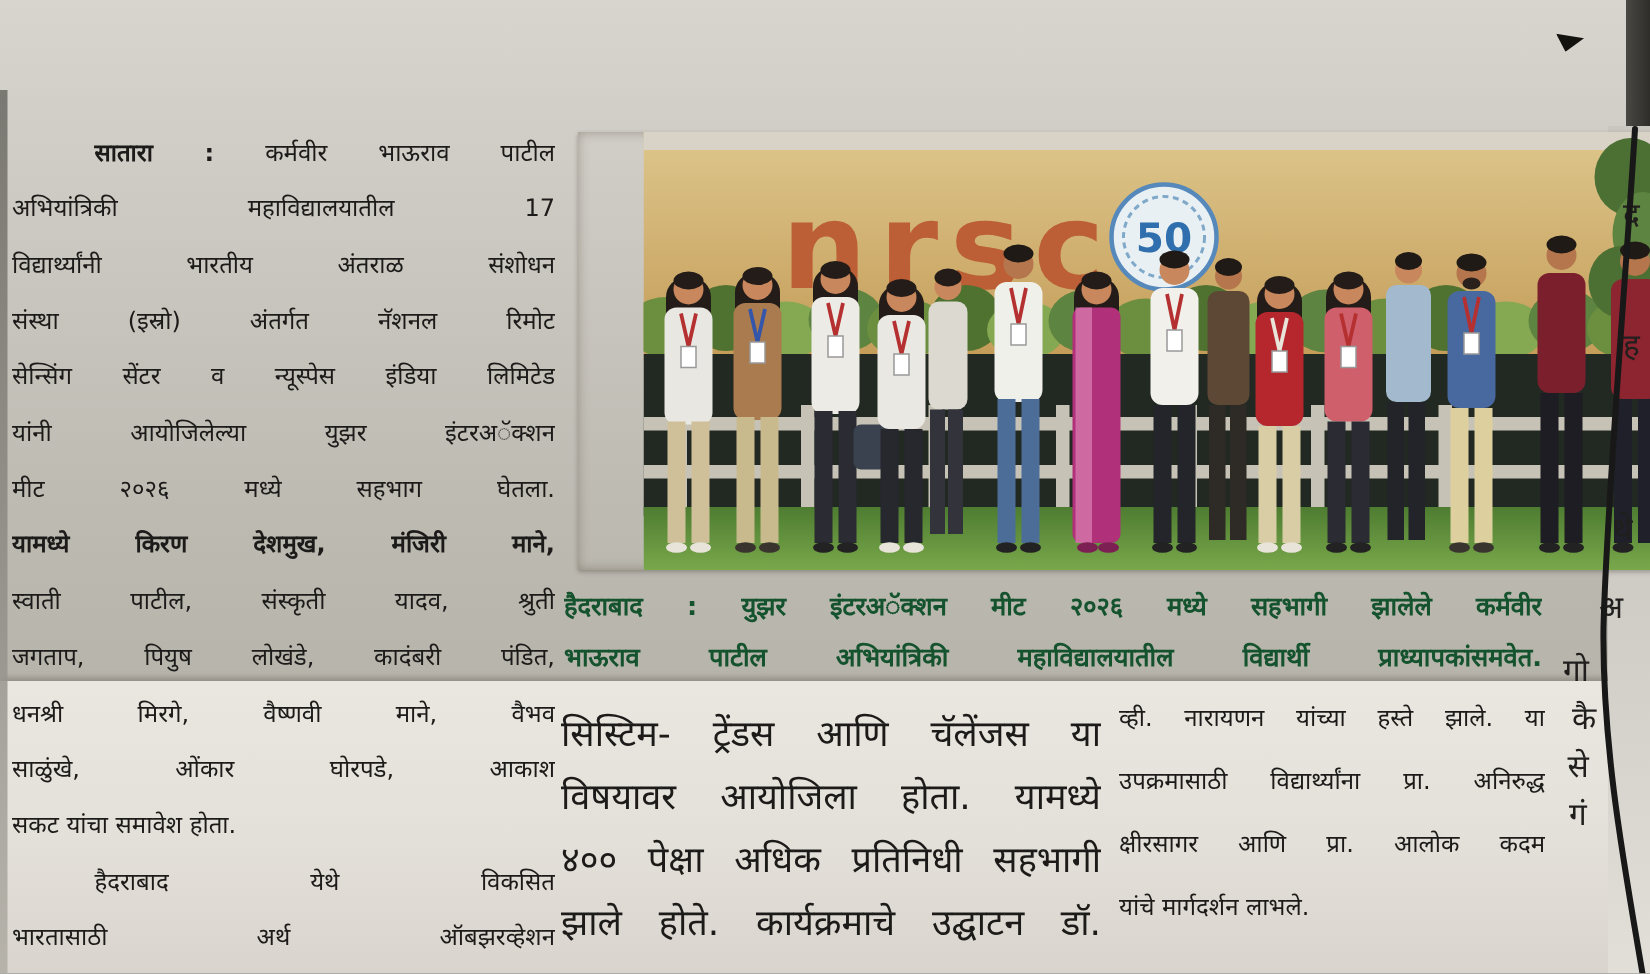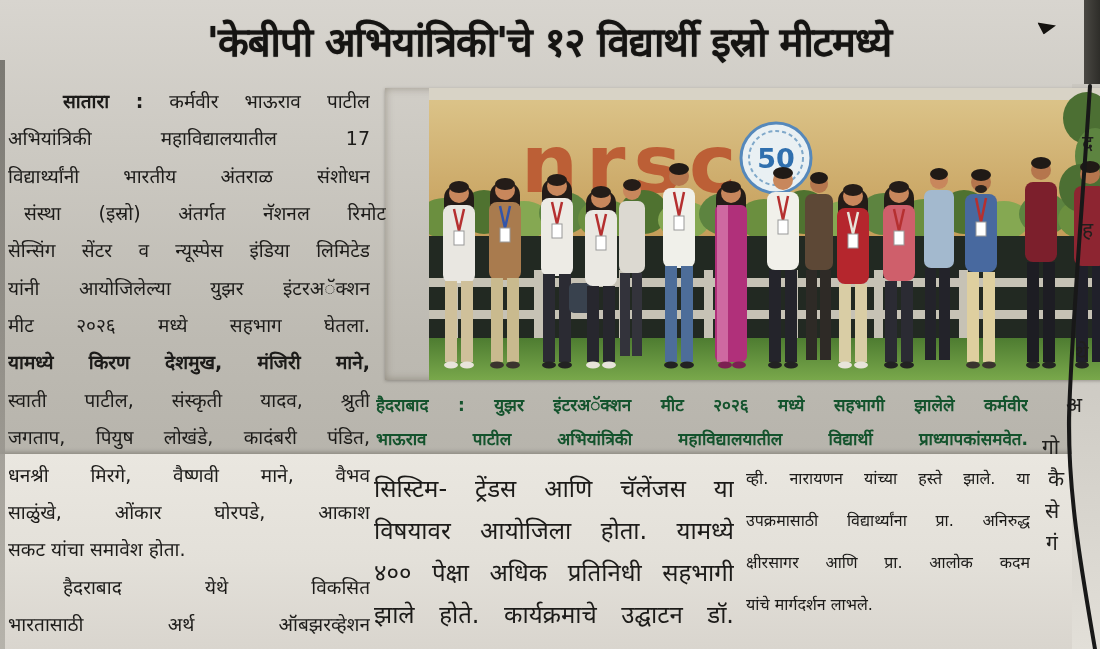--- a/index.html
+++ b/index.html
@@ -23,21 +23,21 @@
   .headline{position:absolute;left:10px;top:6px;width:1078px;height:72px;
     font-size:40px;font-weight:bold;color:#151412;text-align:center;line-height:72px;
     letter-spacing:-1px;text-shadow:0 0 1px rgba(20,20,20,.6);}
 
   
   .tl{position:absolute;overflow:hidden;color:#1c1b19;
       text-align:justify;text-align-last:justify;}
   .tl.endp{text-align-last:left;}
   .tl b{font-weight:bold;}
 
-  .leftcol .tl{width:362px;height:37px;line-height:37px;font-size:19px;}
+  .leftcol .tl{width:362px;height:37px;line-height:37px;font-size:16px;}
   .midcol .tl{width:360px;height:42px;line-height:42px;font-size:24px;}
   .rightcol .tl{width:284px;height:42px;line-height:42px;font-size:16px;}
   .caption .tl{width:652px;height:34px;line-height:34px;font-size:17px;font-weight:600;color:#14532d;}
   .indent{padding-left:55px;width:307px !important;}
 
   
   .photo{position:absolute;left:385px;top:88px;width:677px;height:292px;
     box-shadow:inset 0 0 8px rgba(60,50,30,.35), 0 1px 3px rgba(70,68,60,.4);padding-left:44px;}
   .photo svg{display:block;}
 
@@ -52,27 +52,26 @@
 
 <div id="canvas">
 
   <div class="sect-top"></div>
   <div class="sect-bottom"></div>
   <div class="edge-shadow-left"></div>
   <div class="corner-dark"></div>
   <div class="fold-strip"></div>
   <div class="tear-mark"></div>
 
-  <div class="headline">'केबीपी अभियांत्रिकी'चे १२ विद्यार्थी इस्रो मीटमध्ये</div>
 
   <div class="leftcol">
     <div class="tl indent" style="left:8px;top:83px;position:absolute;"><b>सातारा :</b> <span>कर्मवीर भाऊराव पाटील</span></div>
     <div class="tl" style="left:8px;top:120px;">अभियांत्रिकी महाविद्यालयातील 17</div>
     <div class="tl" style="left:8px;top:158px;">विद्यार्थ्यांनी भारतीय अंतराळ संशोधन</div>
-    <div class="tl" style="left:8px;top:195px;margin-left:16px;">संस्था (इस्रो) अंतर्गत नॅशनल रिमोट</div>
+    <div class="tl" style="left:8px;top:195px;">संस्था (इस्रो) अंतर्गत नॅशनल रिमोट</div>
     <div class="tl" style="left:8px;top:232px;">सेन्सिंग सेंटर व न्यूस्पेस इंडिया लिमिटेड</div>
     <div class="tl" style="left:8px;top:270px;">यांनी आयोजिलेल्या युझर इंटरअॅक्शन</div>
     <div class="tl" style="left:8px;top:307px;">मीट २०२६ मध्ये सहभाग घेतला.</div>
     <div class="tl" style="left:8px;top:344px;font-weight:bold;">यामध्ये किरण देशमुख, मंजिरी माने,</div>
     <div class="tl" style="left:8px;top:382px;">स्वाती पाटील, संस्कृती यादव, श्रुती</div>
     <div class="tl" style="left:8px;top:419px;">जगताप, पियुष लोखंडे, कादंबरी पंडित,</div>
     <div class="tl" style="left:8px;top:457px;">धनश्री मिरगे, वैष्णवी माने, वैभव</div>
     <div class="tl" style="left:8px;top:494px;">साळुंखे, ओंकार घोरपडे, आकाश</div>
     <div class="tl endp" style="left:8px;top:531px;">सकट यांचा समावेश होता.</div>
     <div class="tl indent" style="left:8px;top:569px;">हैदराबाद येथे विकसित</div>

